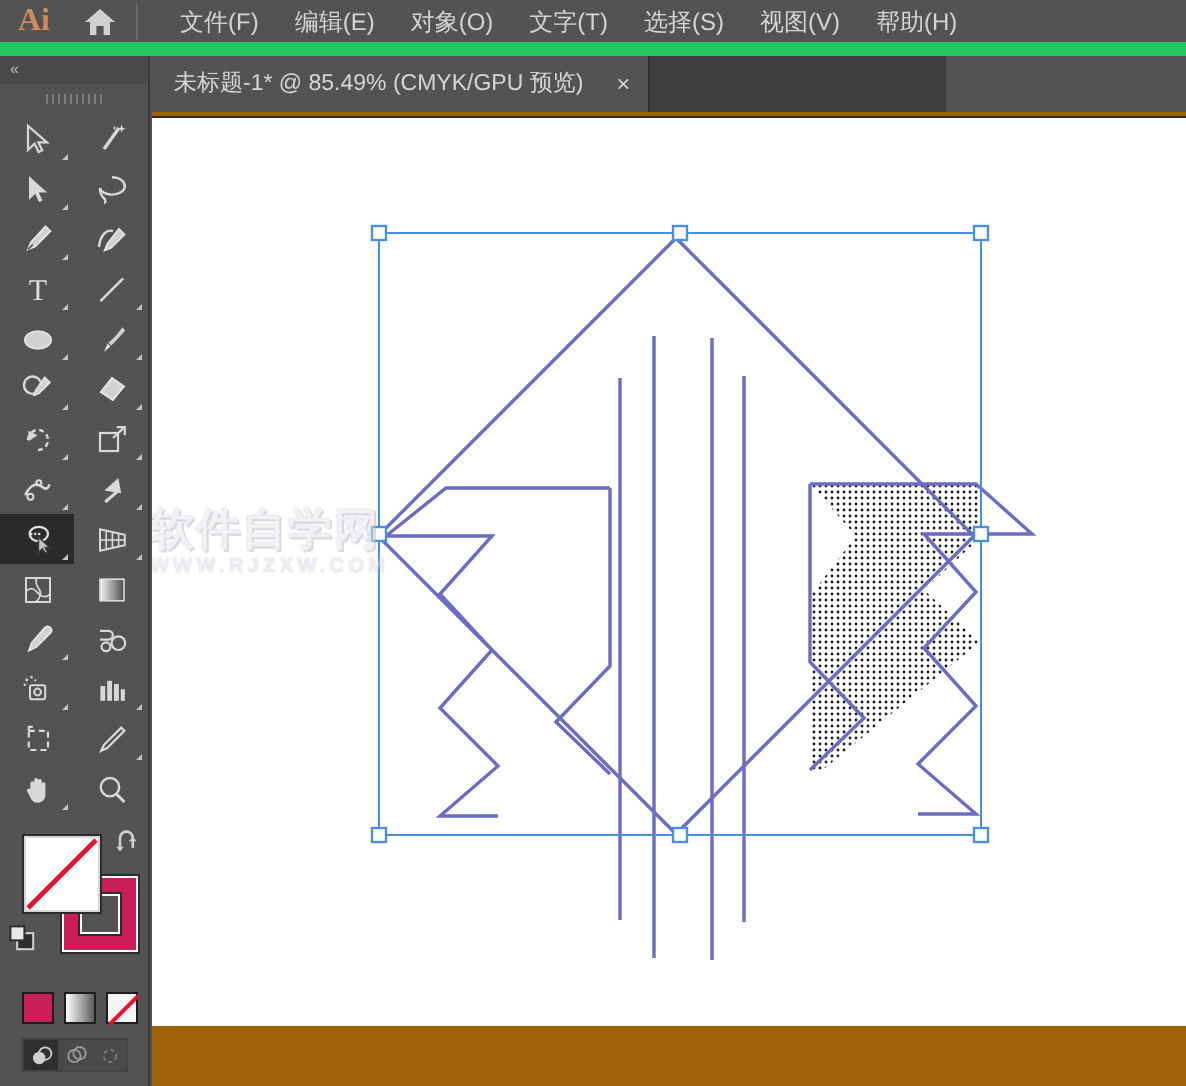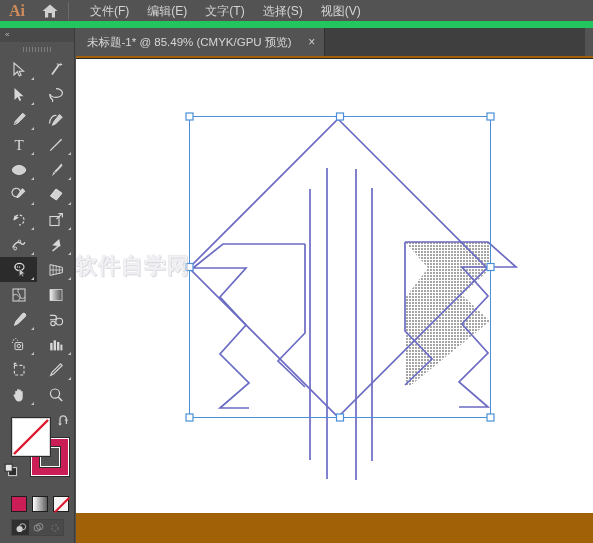--- a/index.html
+++ b/index.html
@@ -59,21 +59,21 @@
     padding: 4px 9px;
     white-space: nowrap;
     line-height: 14px;
     cursor: default;
   }
 
   
   .tabbar {
     position: absolute;
     left: 0; top: 28px;
-    width: 585px; height: 28px;
+    width: 473px; height: 28px;
     background: #3f3f3f;
   }
   .tab {
     position: absolute;
     left: 75px; top: 0;
     height: 28px;
     background: #535353;
     display: flex;
     align-items: center;
     padding: 0 6px 0 12px;
@@ -276,23 +276,25 @@
     <div class="ai-logo">Ai</div>
     <div class="home-btn">
       <svg width="18" height="16" viewBox="0 0 18 16" aria-hidden="true">
         <path d="M9 1.5 L16.5 8 L14 8 L14 14.5 L10.8 14.5 L10.8 10 L7.2 10 L7.2 14.5 L4 14.5 L4 8 L1.5 8 Z" fill="#d0d0d0"></path>
       </svg>
     </div>
     <div class="menu-sep"></div>
     <div class="menu-items">
       <div class="menu-item">文件(F)</div>
       <div class="menu-item">编辑(E)</div>
+      <div class="menu-item">对象(O)</div>
       <div class="menu-item">文字(T)</div>
       <div class="menu-item">选择(S)</div>
       <div class="menu-item">视图(V)</div>
+      <div class="menu-item">帮助(H)</div>
     </div>
   </div>
 
   <div class="tabbar">
     <div class="tab">
       <span class="tab-label">未标题-1* @ 85.49% (CMYK/GPU 预览)</span>
       <span class="tab-close">×</span>
     </div>
   </div>
 
@@ -603,20 +605,21 @@
 
         <line x1="234" y1="133" x2="234" y2="404"></line>
         <line x1="251" y1="112" x2="251" y2="423"></line>
         <line x1="280" y1="113" x2="280" y2="424"></line>
         <line x1="296" y1="132" x2="296" y2="405"></line>
       </g>
     </svg>
 
     <div class="watermark">
       <div class="wm-cn">软件自学网</div>
+      <div class="wm-en">WWW.RJZXW.COM</div>
     </div>
 
     <svg class="selsvg" width="517" height="487" viewBox="0 0 517 487">
       <rect x="113.5" y="60.5" width="301" height="301" fill="none" stroke="#4a90d9" stroke-width="1"></rect>
       <g fill="#ffffff" stroke="#4a90d9" stroke-width="1.2">
         <rect x="110" y="57" width="7" height="7"></rect>
         <rect x="260.5" y="57" width="7" height="7"></rect>
         <rect x="411" y="57" width="7" height="7"></rect>
         <rect x="110" y="207.5" width="7" height="7"></rect>
         <rect x="411" y="207.5" width="7" height="7"></rect>

